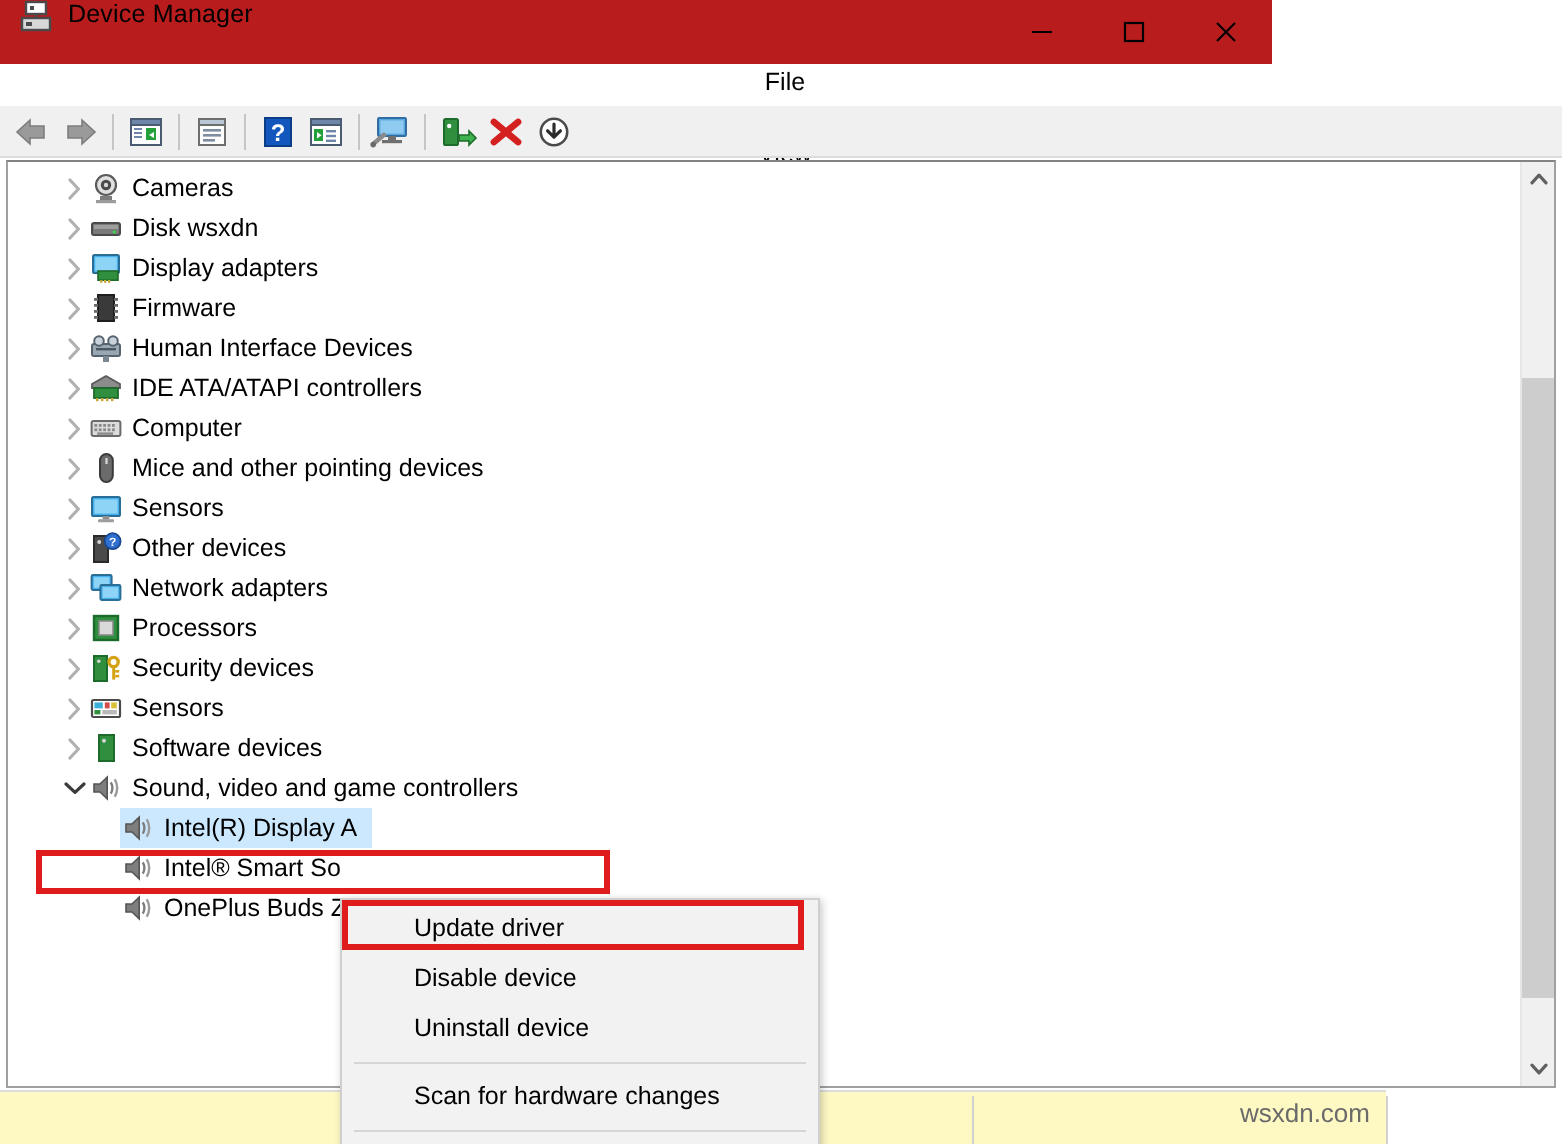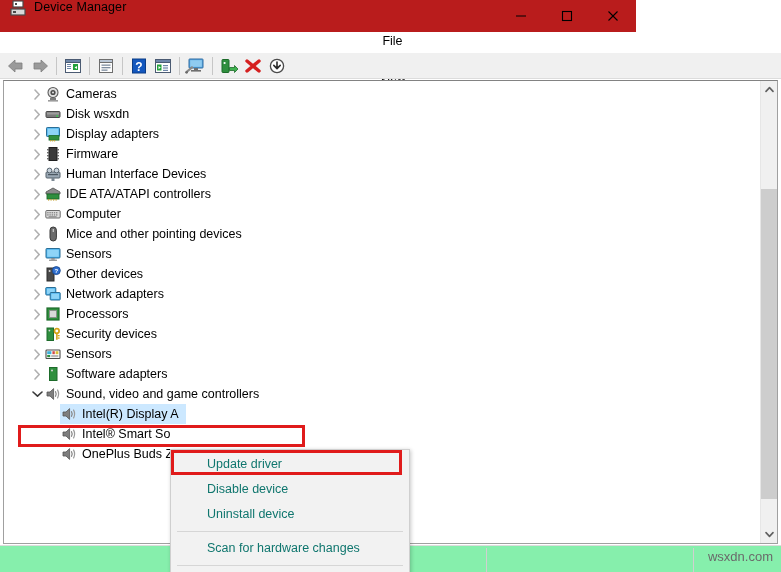--- a/index.html
+++ b/index.html
@@ -171,22 +171,22 @@
     position: absolute;
     left: 0; width: 17px;
     top: 108px; height: 310px;
     background: #cdcdcd;
   }
 
   
   #statusbar {
     position: absolute;
     left: 0; bottom: 0;
-    width: 781px; height: 27px;
-    background: #86efac;
+    width: 693px; height: 27px;
+    background: #fef9c3;
     border-top: 1px solid #dcdcdc;
     box-sizing: border-box;
   }
   .sb-sep {
     position: absolute;
     top: 2px;
     width: 1px; height: 24px;
     background: #d0d0d0;
   }
   #watermark {
@@ -207,21 +207,21 @@
     box-shadow: 1px 1px 4px rgba(0,0,0,0.22);
     box-sizing: border-box;
     padding: 2px 0;
     z-index: 40;
   }
   .ctx-item {
     height: 25px;
     line-height: 25px;
     padding-left: 36px;
     font-size: 12.5px;
-    color: #0f766e;
+    color: #000000;
     white-space: nowrap;
   }
   .ctx-item.bold { font-weight: bold; }
   .ctx-sep {
     height: 1px;
     background: #d6d6d6;
     margin: 4px 6px 4px 6px;
   }
 
   
@@ -645,21 +645,21 @@
           <svg width="8" height="11" viewBox="0 0 8 11">
               <path d="M2 1 L6.2 5.5 L2 10" fill="none" stroke="#b0b0b0" stroke-width="1.6" stroke-linecap="round" stroke-linejoin="round"></path>
             </svg>
         </span>
         <span class="devicon">
           <svg width="16" height="16" viewBox="0 0 16 16">
             <rect x="4.5" y="1.5" width="7.5" height="13" fill="#2f8f3e" stroke="#1d6b2a" stroke-width="1"></rect>
             <circle cx="7" cy="4.4" r="1" fill="#d6d6d6"></circle>
           </svg>
         </span>
-        <span class="rowlabel">Software adapters</span>
+        <span class="rowlabel">Software devices</span>
       </div>
 
       <div class="row lvl1">
         <span class="chev">
           <svg width="11" height="8" viewBox="0 0 11 8">
               <path d="M1 2 L5.5 6.2 L10 2" fill="none" stroke="#3a3a3a" stroke-width="1.6" stroke-linecap="round" stroke-linejoin="round"></path>
             </svg>
         </span>
         <span class="devicon">
           <svg width="16" height="16" viewBox="0 0 16 16">

